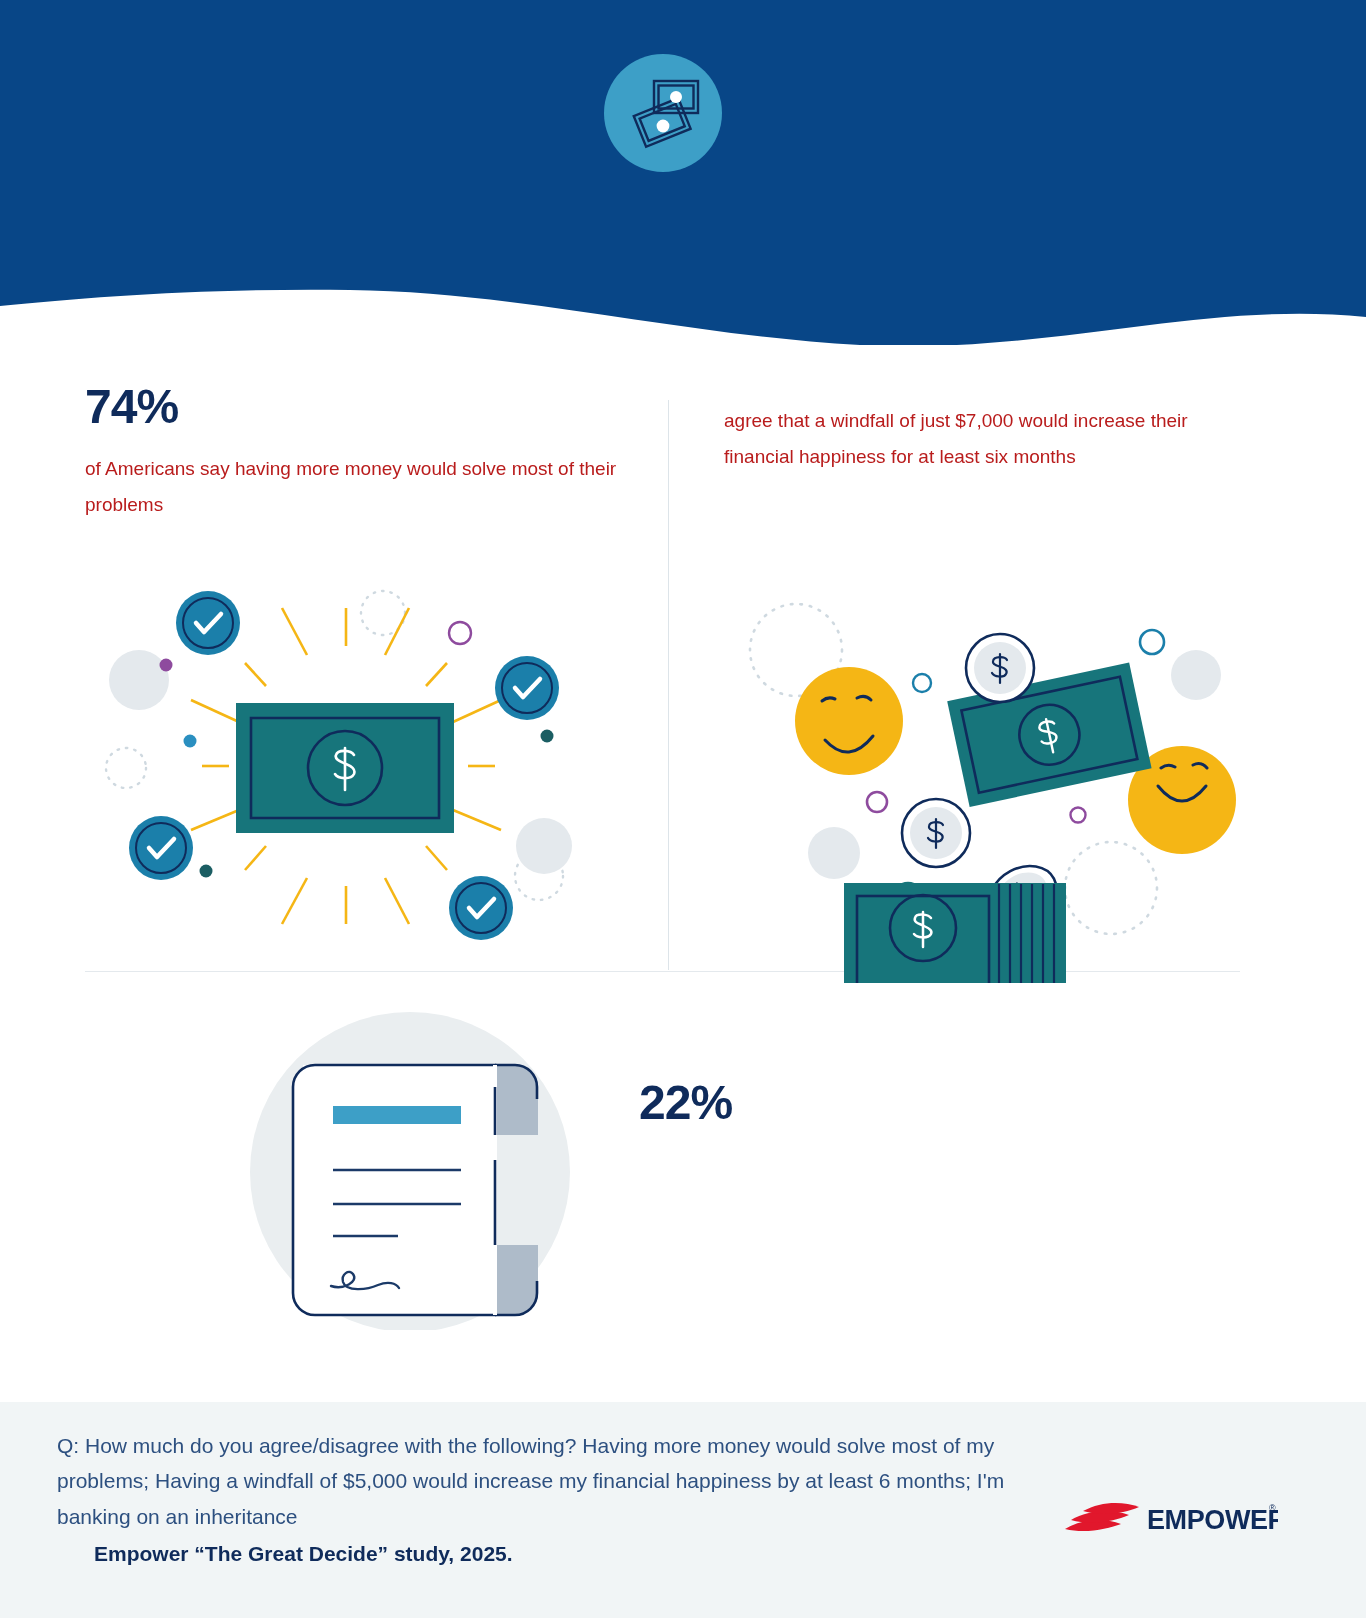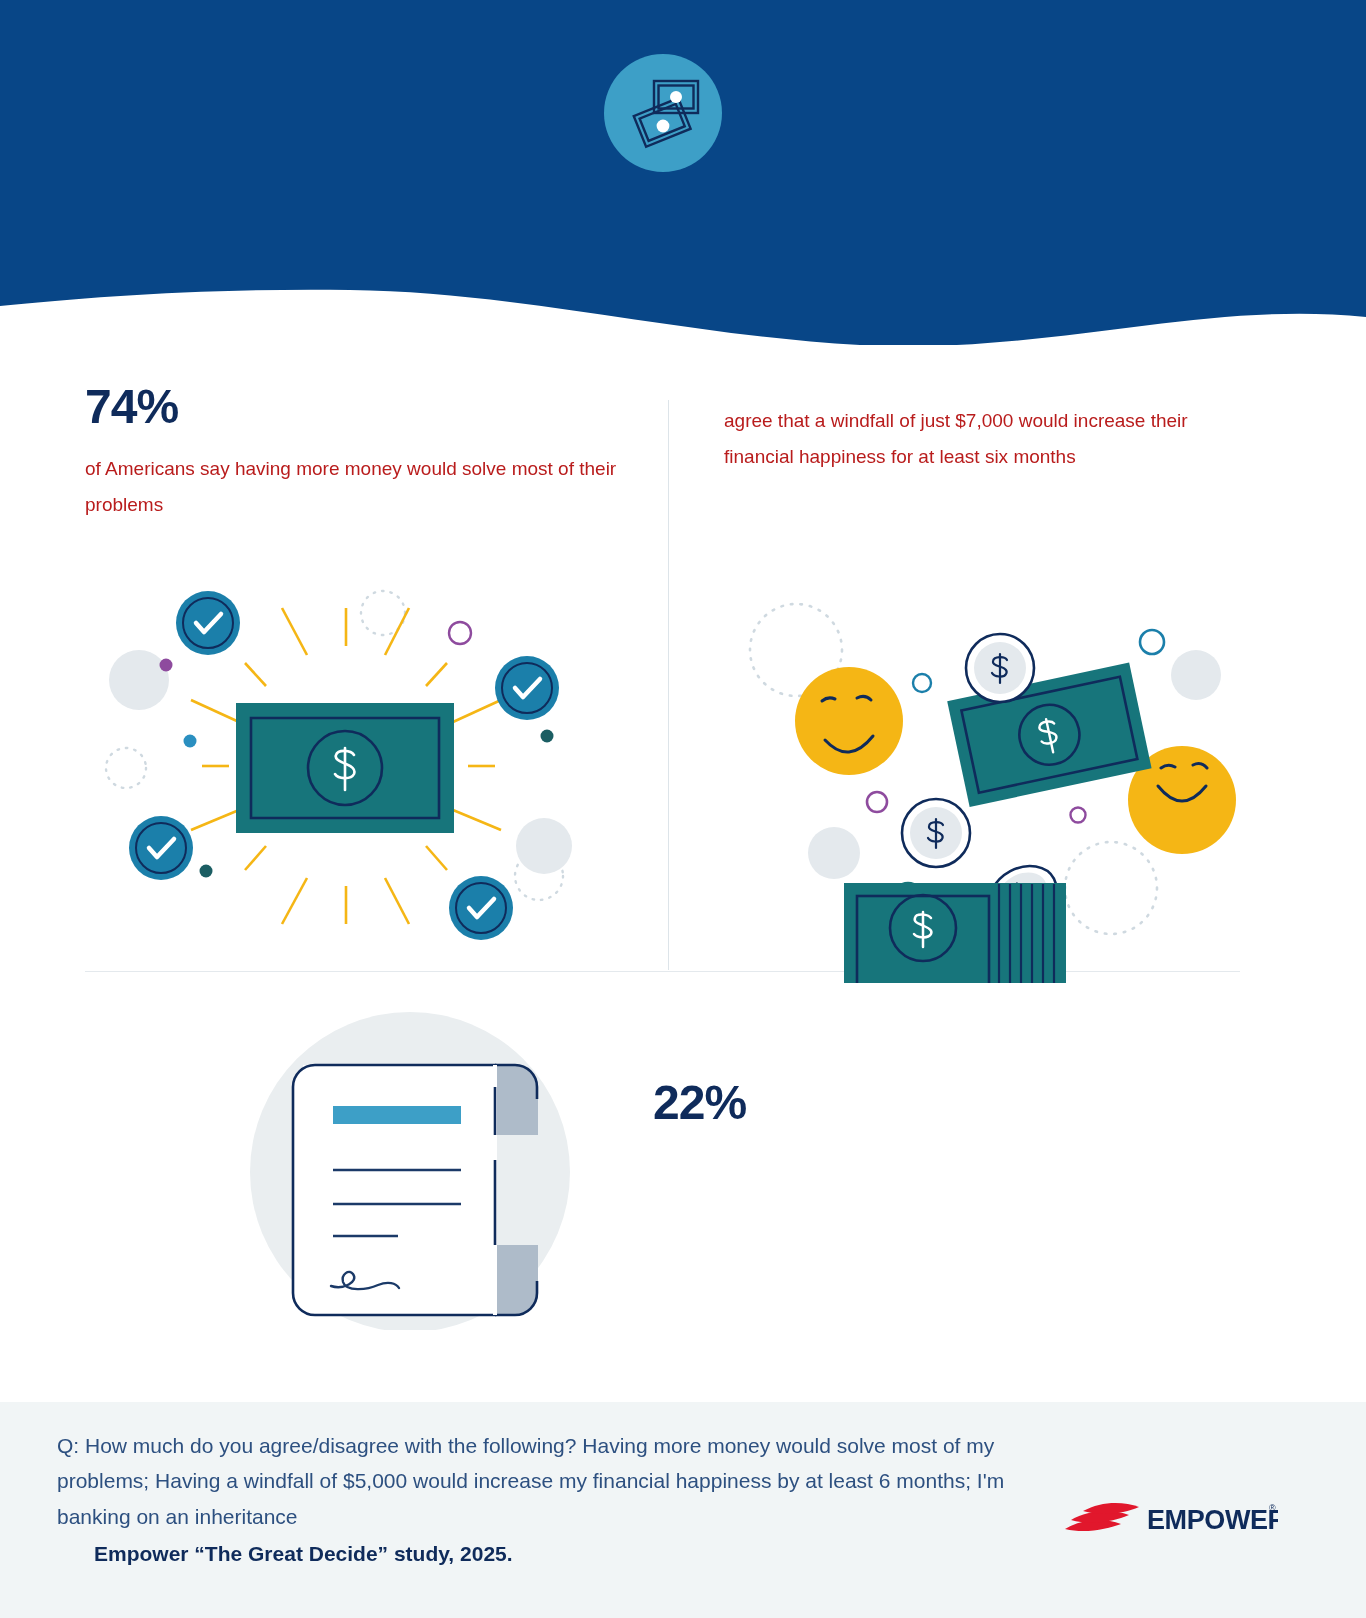--- a/index.html
+++ b/index.html
@@ -44,21 +44,21 @@
     position:absolute; left:85px; top:971px; width:1155px; height:1px;
     background:#e4e9ed;
   }
 
   
   .illo-money   { position:absolute; left:96px;  top:558px; }
   .illo-windfall{ position:absolute; left:718px; top:588px; }
   .illo-will    { position:absolute; left:238px; top:1010px; }
 
   
-  .stat-bottom { position:absolute; left:653px; top:1079px; width:500px; }
+  .stat-bottom { position:absolute; left:639px; top:1079px; width:500px; }
 
   
   .footer {
     position:absolute; left:0; top:1402px; width:1366px; height:216px;
     background:#f1f5f6;
   }
   .footnote {
     position:absolute; left:57px; top:1428px; width:960px;
     font-size:21px; color:#2d5080; line-height:1.68;
   }

